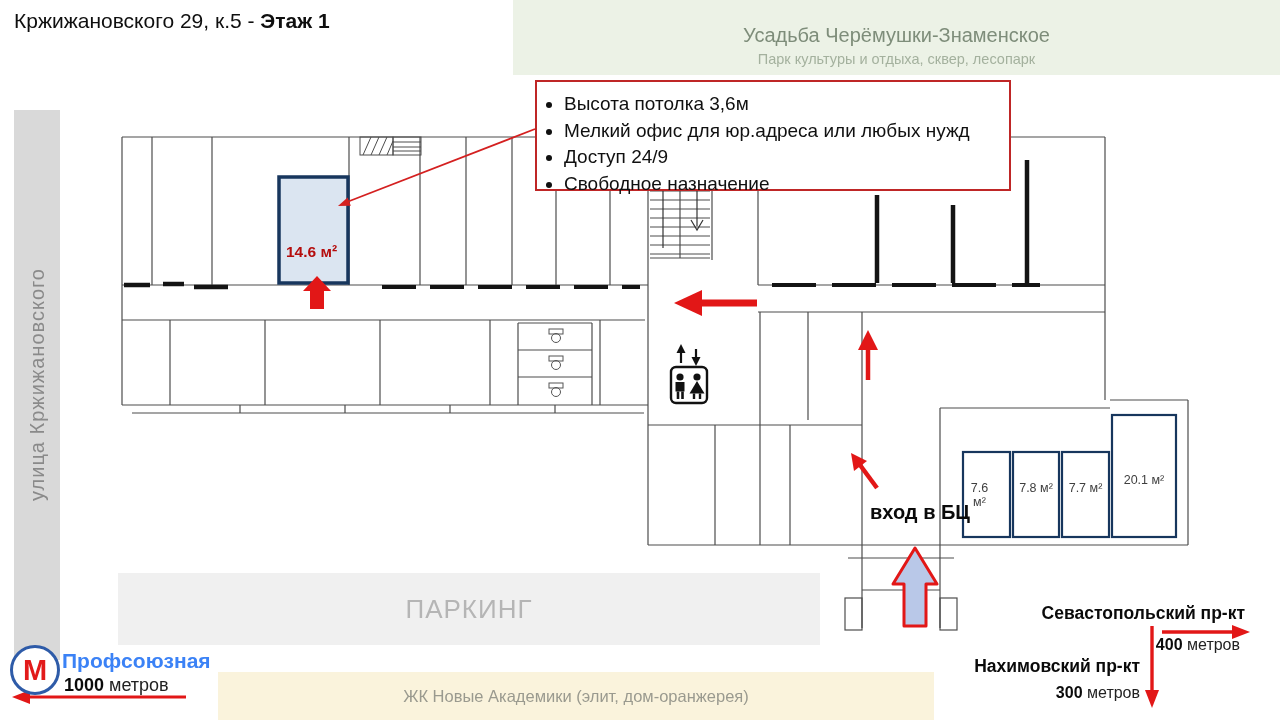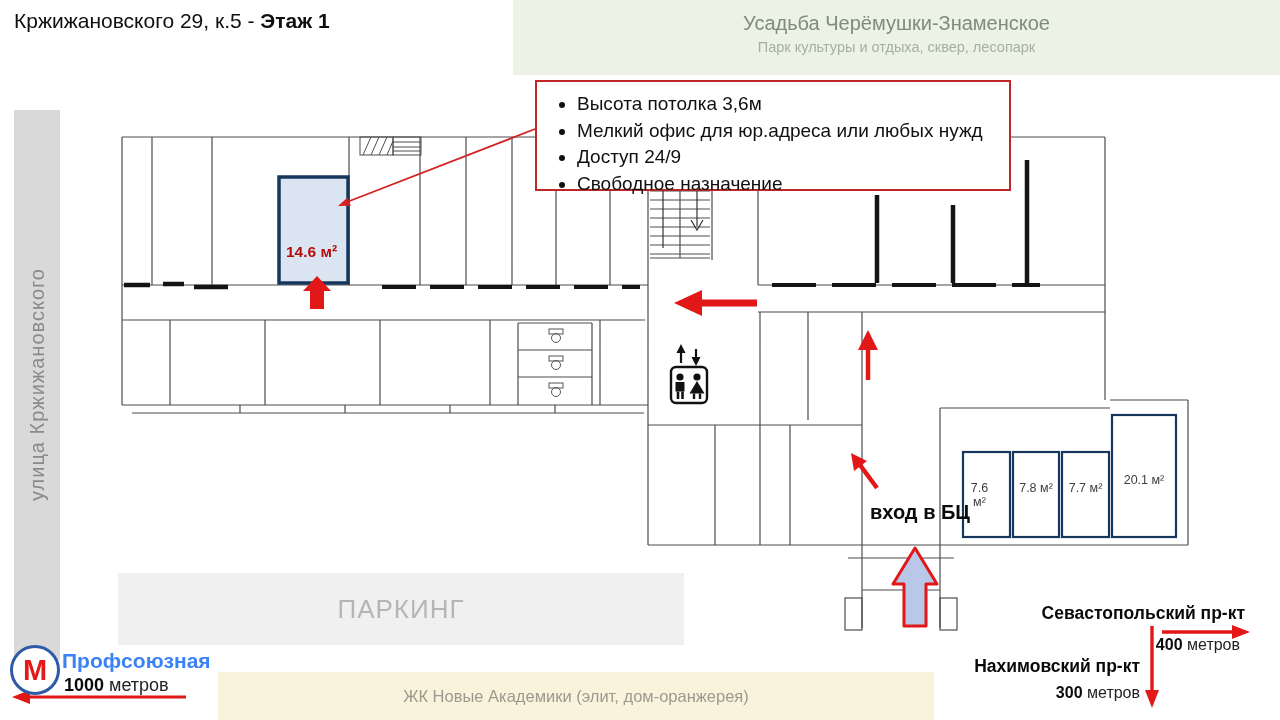--- a/index.html
+++ b/index.html
@@ -4,40 +4,40 @@
 <style>
   html,body{margin:0;padding:0}
   body{width:1280px;height:720px;position:relative;background:#fff;overflow:hidden;
        font-family:"Liberation Sans",sans-serif;color:#111}
   .abs{position:absolute}
 
   .page-title{left:14px;top:9px;font-size:21px;color:#0f0f0f}
   .page-title b{font-weight:bold}
 
   .park{left:513px;top:0;width:767px;height:75px;background:#ecf2e6;text-align:center}
-  .park-t{margin-top:12px;font-size:20px;color:#7e8d7a}
+  .park-t{margin-top:24px;font-size:20px;color:#7e8d7a}
   .park-s{margin-top:4px;font-size:14.5px;color:#a4b19e}
 
   .streetbar{left:14px;top:110px;width:46px;height:550px;background:#d9d9d9;
              display:flex;align-items:center;justify-content:center}
   .streetbar span{writing-mode:vertical-rl;transform:rotate(180deg);
                   font-size:20px;color:#8a8a8a;letter-spacing:1px;white-space:nowrap}
 
   svg.plan{left:0;top:0;pointer-events:none}
 
   .callout{left:535px;top:80px;width:476px;height:111px;background:#fff;
            border:2px solid #bf2626;box-sizing:border-box}
-  .callout ul{list-style:disc;margin:9px 0 0 0;padding-left:40px}
+  .callout ul{list-style:disc;margin:9px 0 0 0;padding-left:27px}
   .callout li{font-size:19px;line-height:26.5px;color:#101010}
 
   .room-label{font-size:12.5px;color:#3f3f3f;text-align:center}
   .hl-label{left:286px;top:243px;font-size:15.5px;font-weight:bold;color:#b50d0d}
   .entrance-label{left:870px;top:501px;font-size:20px;font-weight:bold;color:#0a0a0a}
 
-  .parking{left:118px;top:573px;width:566px;height:72px;background:#f0f0f0;
+  .parking{left:118px;top:573px;width:702px;height:72px;background:#f0f0f0;
            display:flex;align-items:center;justify-content:center}
   .parking span{font-size:26px;color:#b5b5b5;letter-spacing:1px}
 
   .cream{left:218px;top:672px;width:716px;height:48px;background:#faf3dc;
          display:flex;align-items:center;justify-content:center}
   .cream span{font-size:16.5px;color:#9a9a8f}
 
   .metro-icon{left:10px;top:645px;width:44px;height:44px;border:3px solid #2e5ba8;
               border-radius:50%;background:#fff;display:flex;align-items:center;justify-content:center}
   .metro-icon span{font-size:29px;font-weight:bold;color:#e21a1a;line-height:1}

